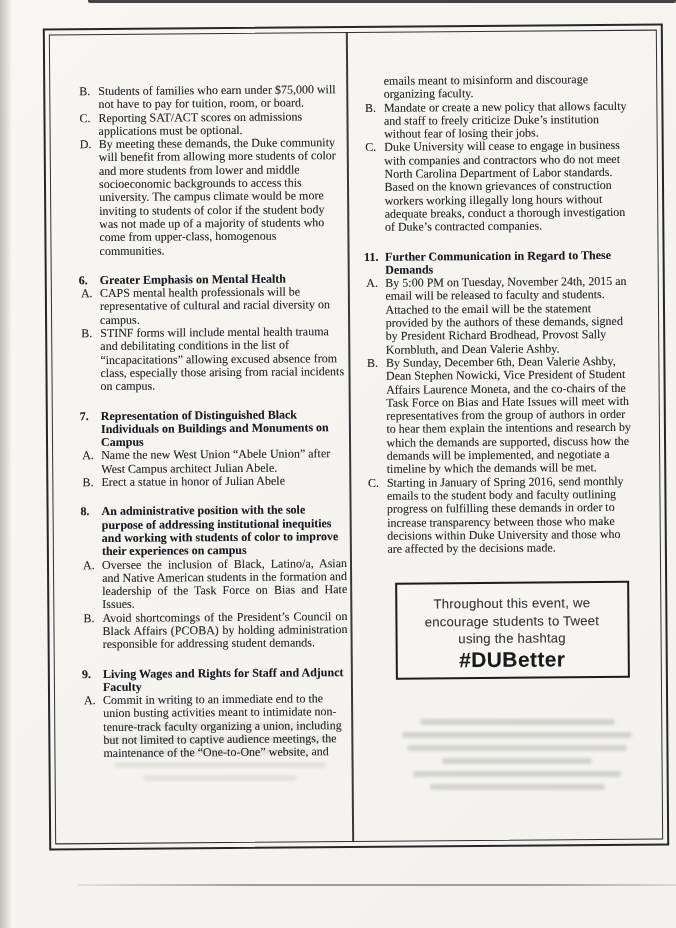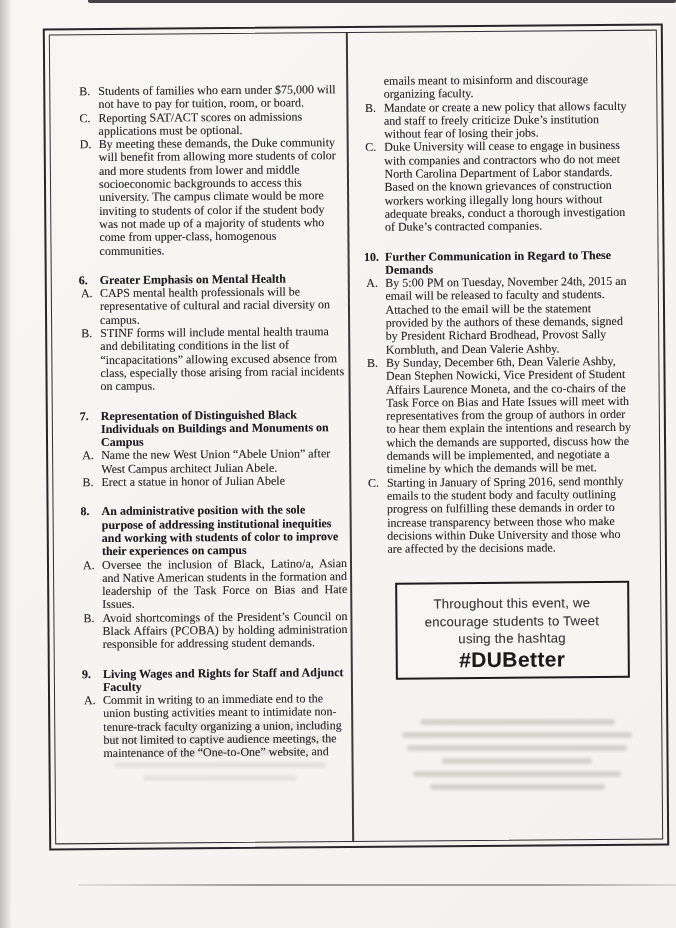--- a/index.html
+++ b/index.html
@@ -170,21 +170,21 @@
         <span class="m">B.</span>
         <span class="t">Mandate or create a new policy that allows faculty and staff to freely criticize Duke’s institution without fear of losing their jobs.</span>
       </div>
       <div class="item">
         <span class="m">C.</span>
         <span class="t">Duke University will cease to engage in business with companies and contractors who do not meet North Carolina Department of Labor standards. Based on the known grievances of construction workers working illegally long hours without adequate breaks, conduct a thorough investigation of Duke’s contracted companies.</span>
       </div>
 
       <div class="sec">
         <div class="sec-head">
-          <span class="m">10.</span>
+          <span class="m">11.</span>
           <span class="t">Further Communication in Regard to These Demands</span>
         </div>
         <div class="item">
           <span class="m">A.</span>
           <span class="t">By 5:00 PM on Tuesday, November 24th, 2015 an email will be released to faculty and students. Attached to the email will be the statement provided by the authors of these demands, signed by President Richard Brodhead, Provost Sally Kornbluth, and Dean Valerie Ashby.</span>
         </div>
         <div class="item">
           <span class="m">B.</span>
           <span class="t">By Sunday, December 6th, Dean Valerie Ashby, Dean Stephen Nowicki, Vice President of Student Affairs Laurence Moneta, and the co-chairs of the Task Force on Bias and Hate Issues will meet with representatives from the group of authors in order to hear them explain the intentions and research by which the demands are supported, discuss how the demands will be implemented, and negotiate a timeline by which the demands will be met.</span>
         </div>

